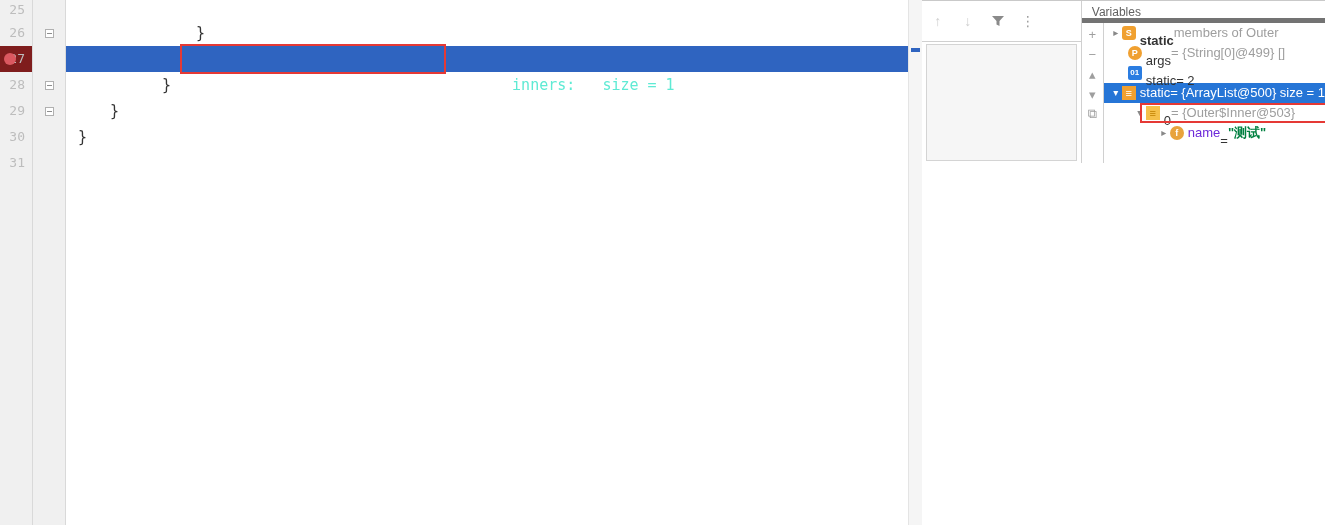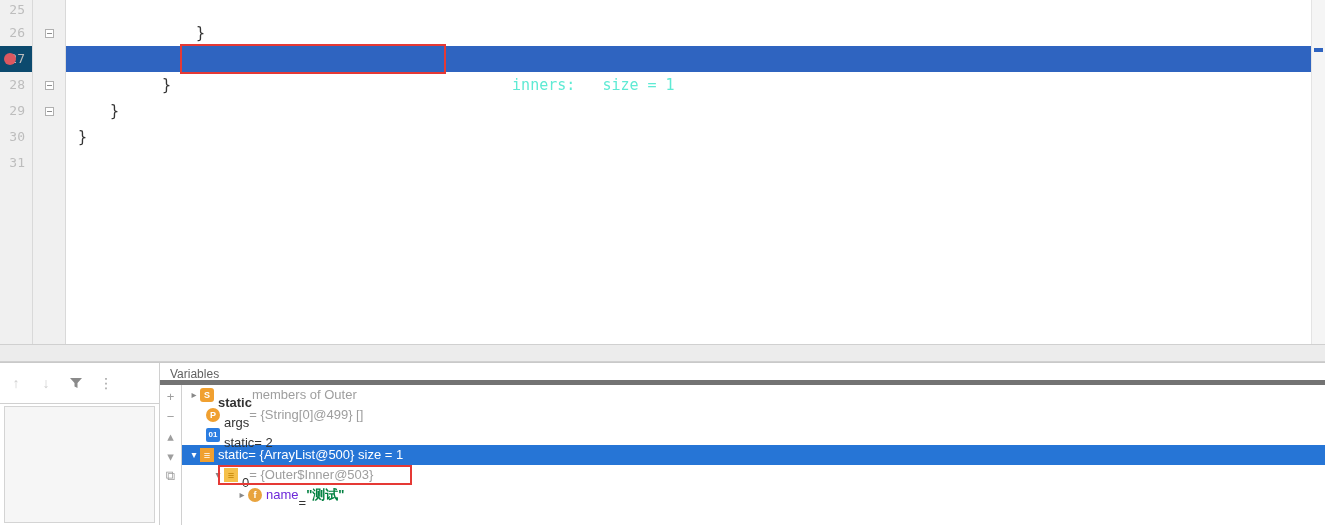--- a/index.html
+++ b/index.html
@@ -1,23 +1,23 @@
 <!DOCTYPE html>
 <html><head>
 <meta charset="utf-8">
 <style>
   * { box-sizing: border-box; margin: 0; padding: 0; }
   html, body { width: 1325px; height: 525px; font-family: "Segoe UI", Arial, sans-serif; font-size: 13px; background: #fff; overflow: hidden; color: #333; }
-  .root { display: flex; flex-direction: column; height: 100%; }
+  .root { display: flex; height: 100%; }
 
   
   .editor { flex: 1; display: flex; flex-direction: row; background: #fff; position: relative; }
   .gutter { width: 33px; background: #f0f0f0; border-right: 1px solid #d9d9d9; display: flex; flex-direction: column; align-items: center; font-family: Consolas, monospace; font-size: 13px; color: #bdbdbd; padding-top: 0; }
   .gutter .ln { height: 26px; line-height: 26px; width: 100%; text-align: right; padding-right: 7px; }
-  .gutter .ln.bp { background: #0c4a6e; position: relative; }
+  .gutter .ln.bp { background: #7f1d1d; position: relative; }
   .gutter .ln.bp::after { content: ""; position: absolute; left: 4px; top: 7px; width: 12px; height: 12px; border-radius: 50%; background: #db5860; }
 
   .icon-gutter { width: 33px; background: #f0f0f0; border-right: 1px solid #d9d9d9; display: flex; flex-direction: column; }
   .icon-gutter .slot { height: 26px; display: flex; align-items: center; justify-content: center; position: relative; }
   .fold-minus { width: 9px; height: 9px; border: 1px solid #b0b0b0; background: #fff; position: relative; }
   .fold-minus::before { content: ""; position: absolute; left: 1px; right: 1px; top: 3px; height: 1px; background: #8e8e8e; }
 
   .code { flex: 1; font-family: Consolas, monospace; font-size: 15px; display: flex; flex-direction: column; position: relative; }
   .line { height: 26px; line-height: 26px; white-space: pre; padding-left: 0; }
   .line .indent { display: inline-block; }

